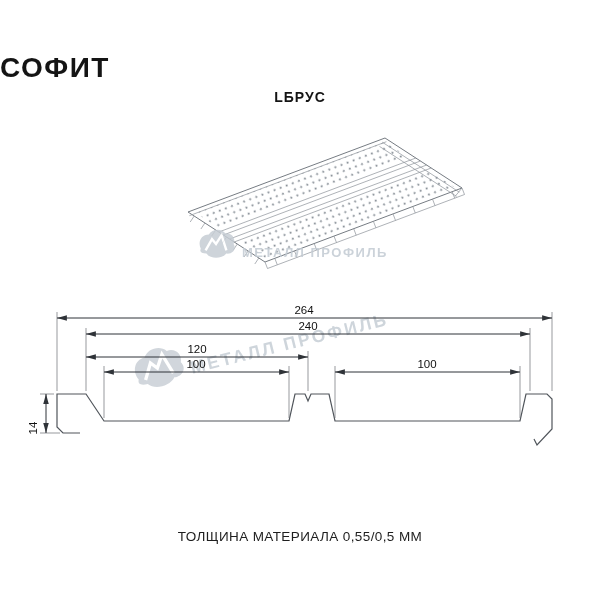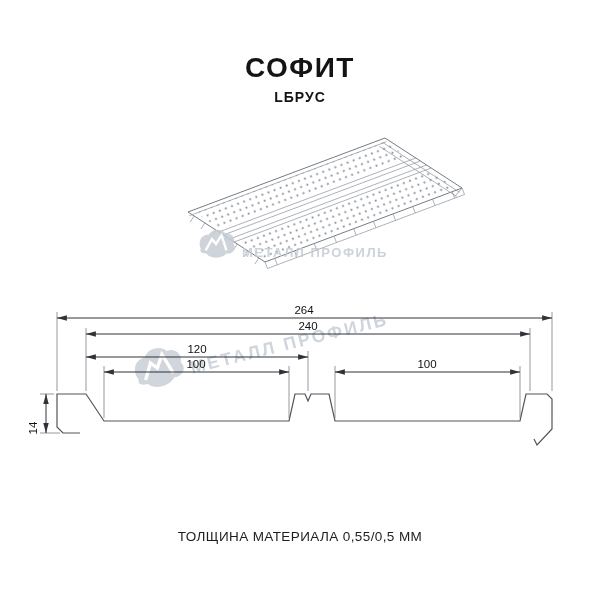--- a/index.html
+++ b/index.html
@@ -1,18 +1,18 @@
 <!DOCTYPE html>
 <html><head>
 <meta charset="utf-8">
 <style>
   html,body{margin:0;padding:0;background:#ffffff;}
   body{width:600px;height:600px;font-family:"Liberation Sans",sans-serif;}
   .stage{position:relative;width:600px;height:600px;background:#fff;overflow:hidden;}
-  .title{position:absolute;top:52px;left:0;width:100%;text-align:center;
+  .title{position:absolute;top:52px;left:0;width:100%;text-align:left;
          font-size:28px;font-weight:700;letter-spacing:1.5px;color:#141414;}
   .subtitle{position:absolute;top:89px;left:0;width:100%;text-align:center;
          font-size:14px;font-weight:600;letter-spacing:1px;color:#141414;}
   .note{position:absolute;top:529px;left:0;width:100%;text-align:center;
          font-size:13.5px;letter-spacing:.4px;color:#1e1e1e;}
   svg.drawing{position:absolute;left:0;top:0;}
   .dim{font-family:"Liberation Sans",sans-serif;font-size:11.5px;fill:#111;text-anchor:middle;}
   .wm-text{font-family:"Liberation Sans",sans-serif;font-weight:700;fill:#c3cbd3;}
   .profile{stroke:#50555b;stroke-width:1.2;fill:none;stroke-linejoin:miter;}
   .ext{stroke:#6a6f74;stroke-width:.7;fill:none;}

